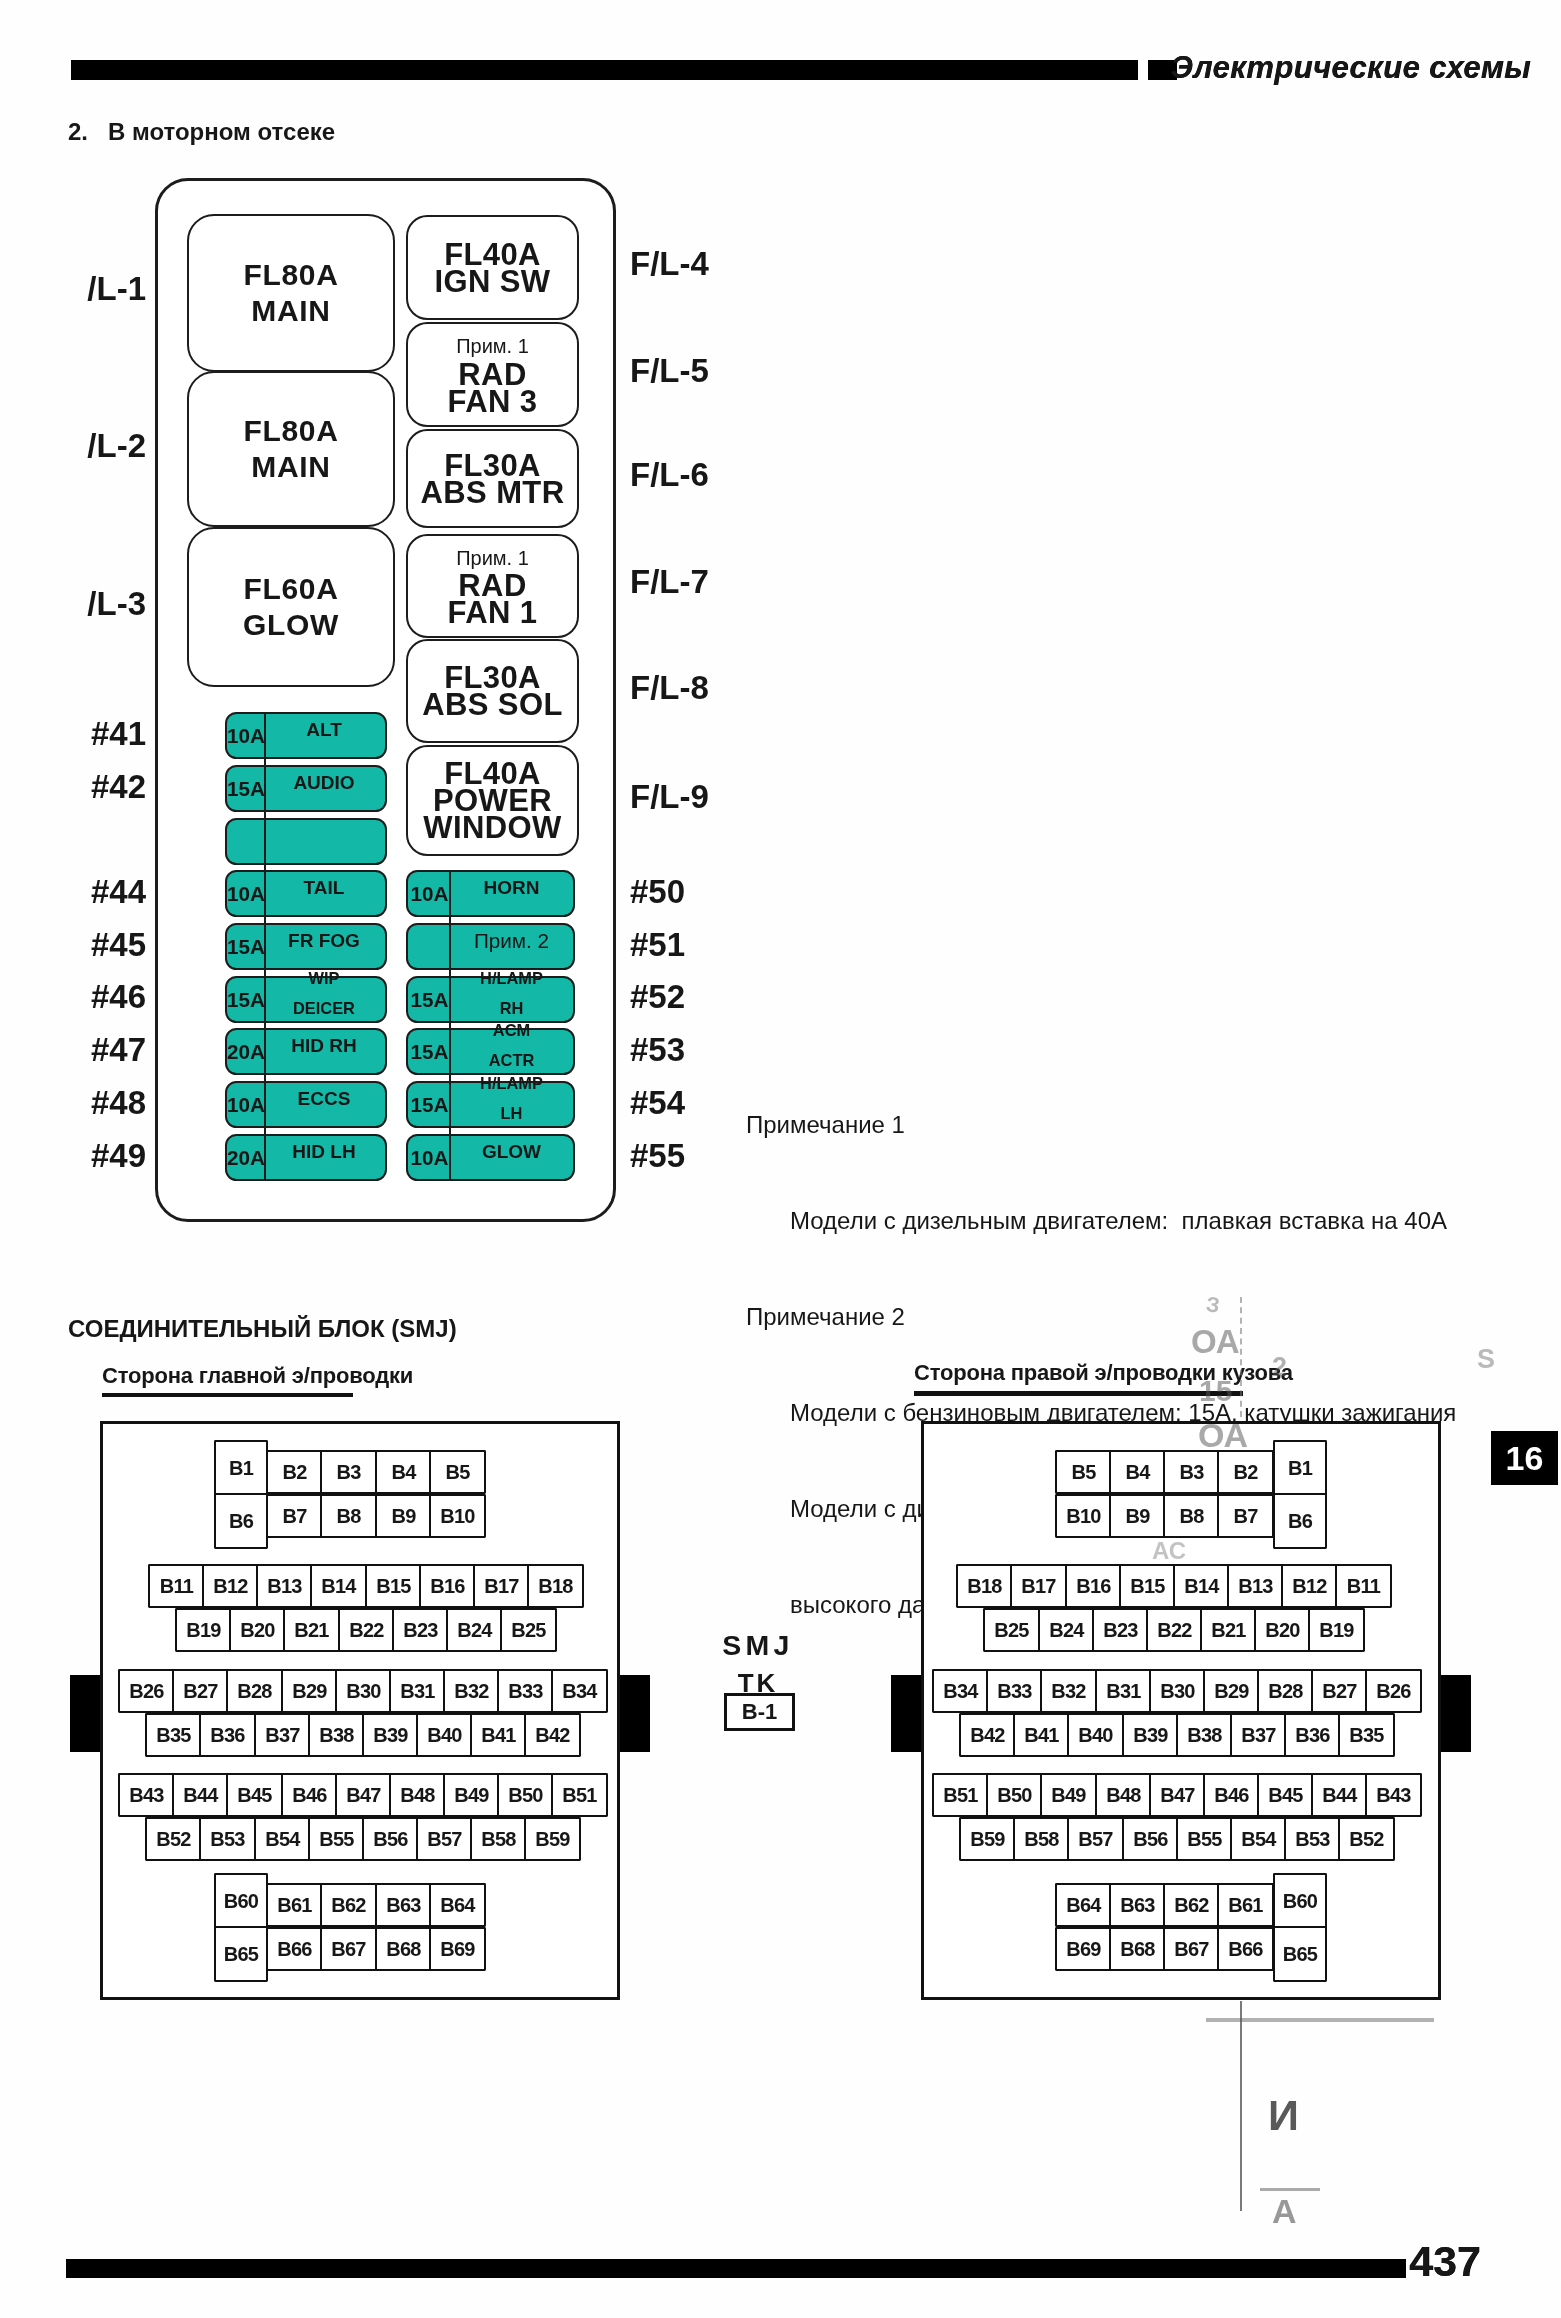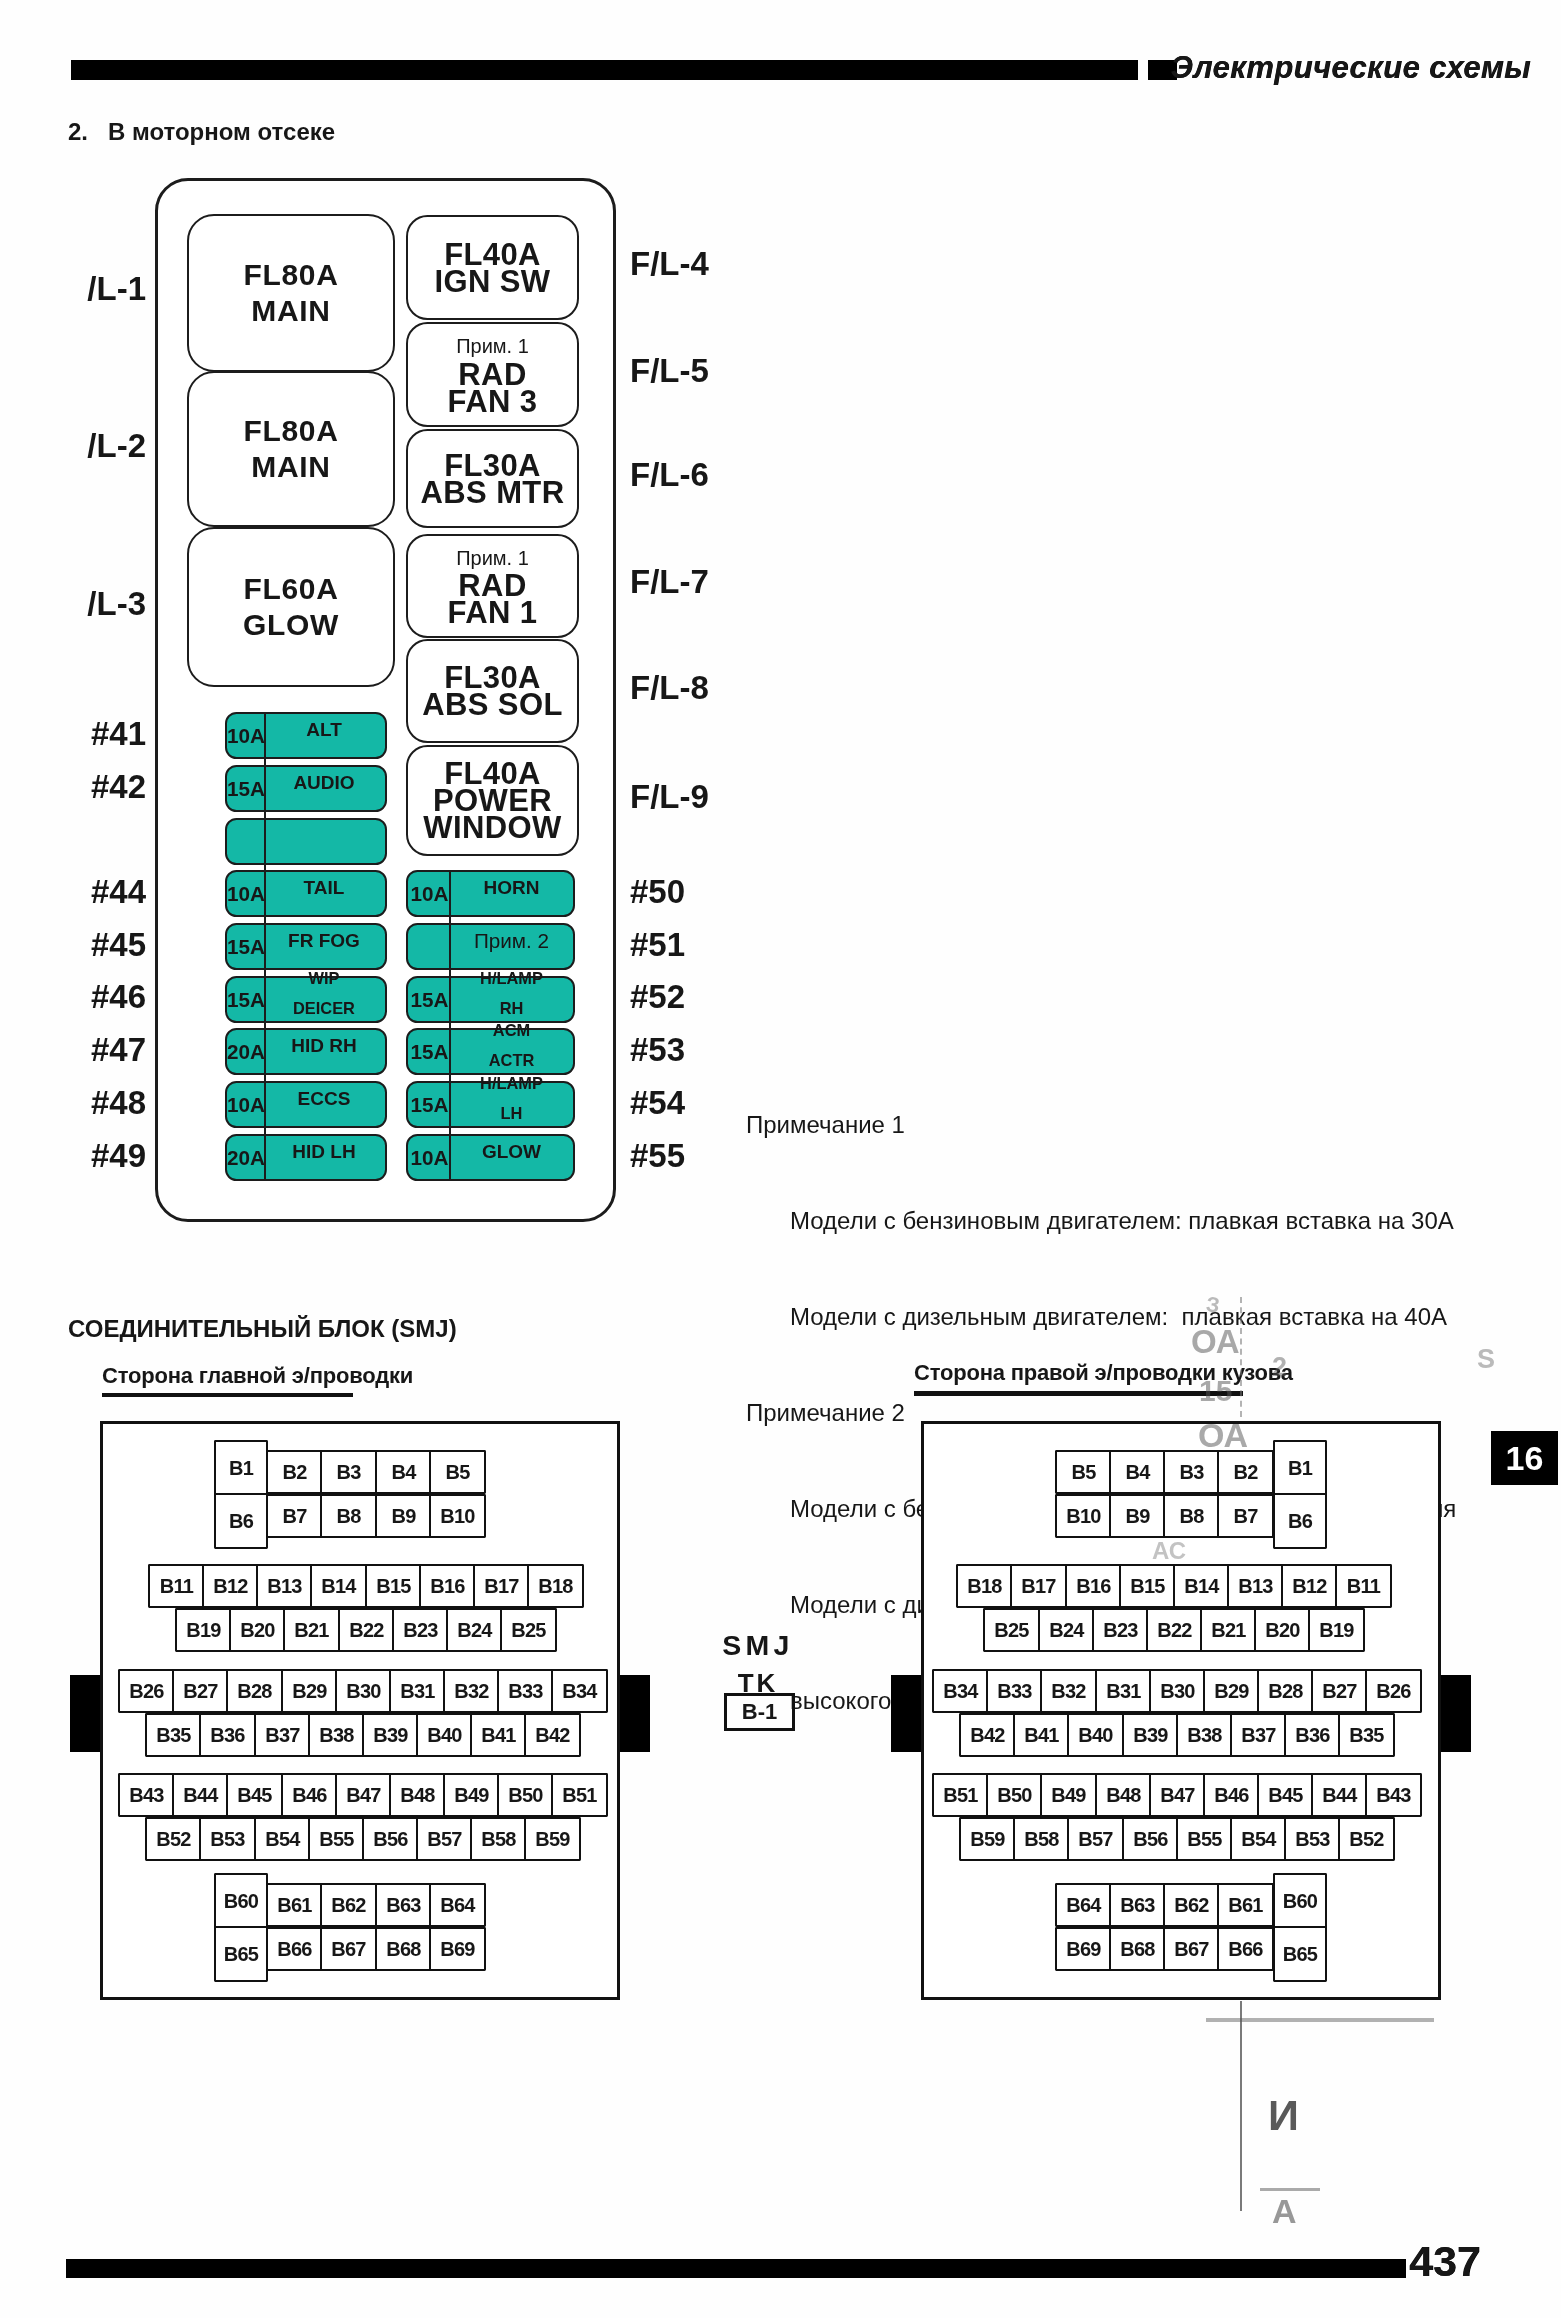--- a/index.html
+++ b/index.html
@@ -57,21 +57,20 @@
 
   <div class="hbar" style="left:71px;top:60px;width:1067px;height:20px;"></div>
   <div class="hbar" style="left:1148px;top:60px;width:28.5px;height:20px;"></div>
   <div class="htitle ink">Электрические схемы</div>
   <div class="stitle ink">2.   В моторном отсеке</div>
 
   <div class="abs" style="left:155px;top:178px;width:461px;height:1044px;border:3.6px solid #1c1c1c;border-radius:33px;background:#fff;box-sizing:border-box;"></div>
 
   <div class="notes ink">
     <div>Примечание 1</div>
-    <div class="ind">Модели с бензиновым двигателем: плавкая вставка на 30А</div>
     <div class="ind">Модели с дизельным двигателем:  плавкая вставка на 40А</div>
     <div>Примечание 2</div>
     <div class="ind">Модели с бензиновым двигателем: 15А, катушки зажигания</div>
     <div class="ind">Модели с дизельным двигателем:  20А, топливный насос</div>
     <div class="ind">высокого давления</div>
   </div>
 
   <div class="smj-title ink">СОЕДИНИТЕЛЬНЫЙ БЛОК (SMJ)</div>
   <div class="caption" style="left:102px;top:1363px;">Сторона главной э/проводки</div>
   <div class="rule" style="left:102px;top:1393px;width:251px;height:4.3px;"></div>

